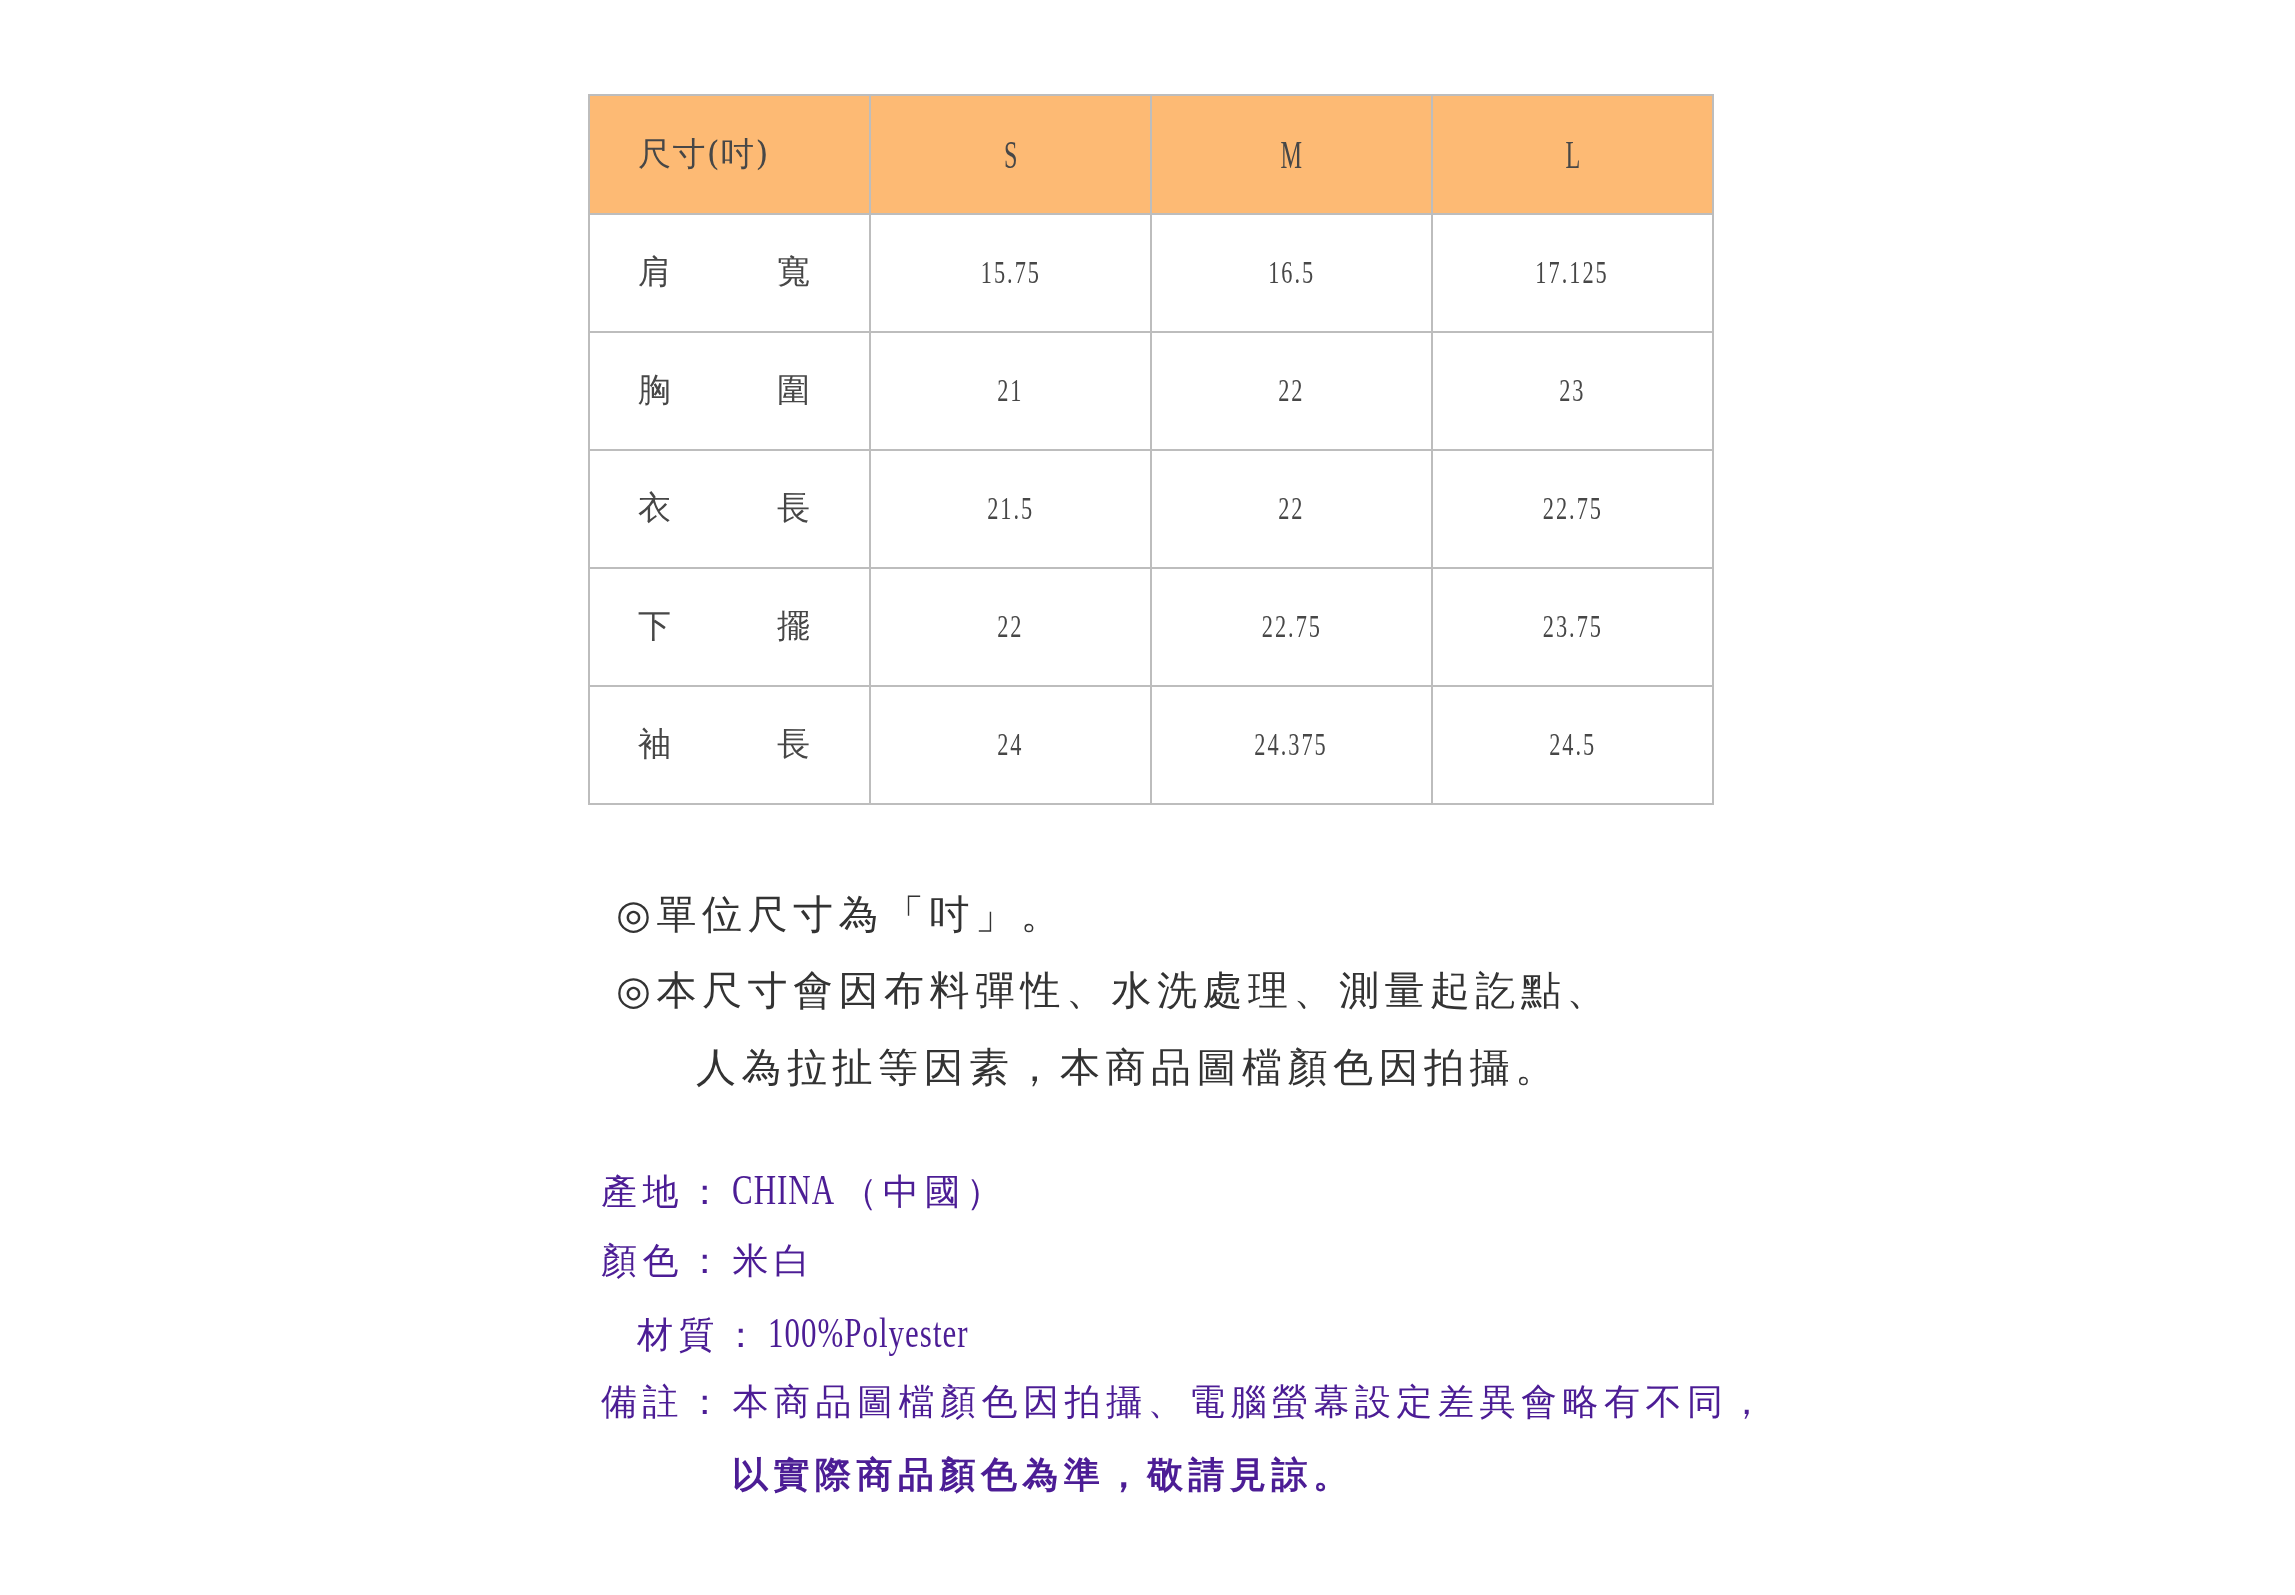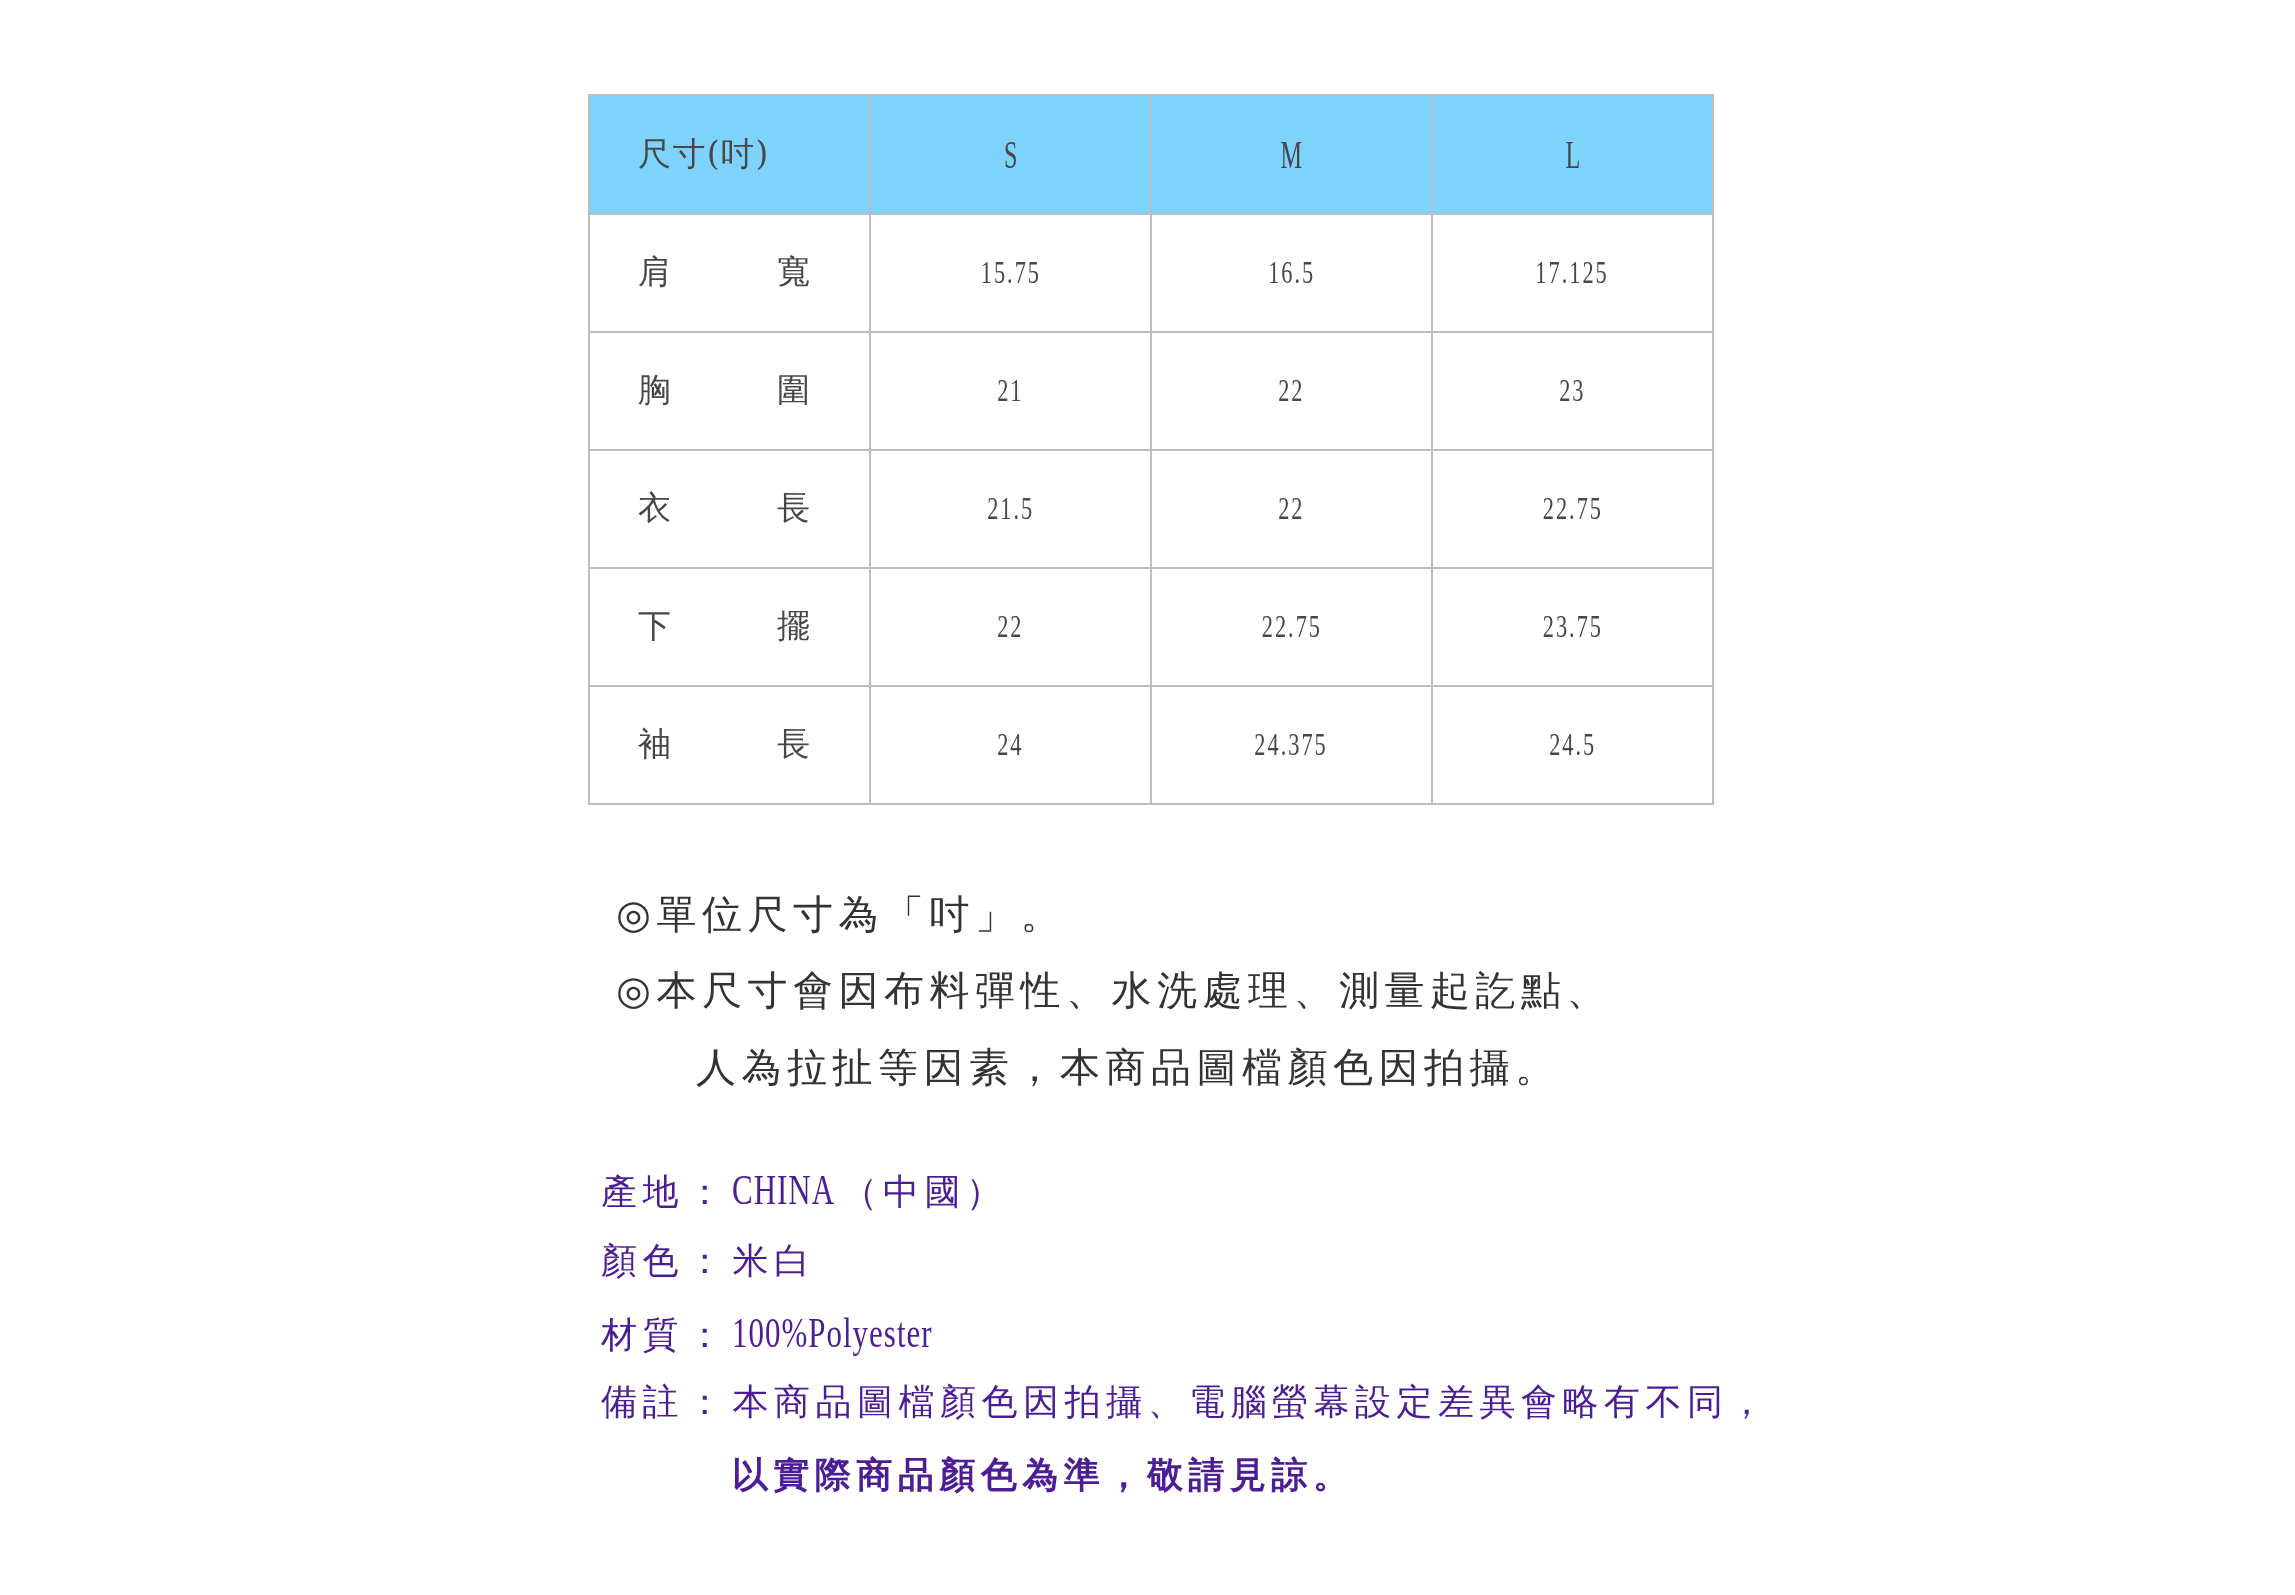--- a/index.html
+++ b/index.html
@@ -30,21 +30,21 @@
       padding: 0;
       font-weight: normal;
       color: #474747;
       vertical-align: middle;
     }
     .size-table col.c0 { width: 281px; }
     .size-table col.c1 { width: 281px; }
     .size-table col.c2 { width: 281px; }
     .size-table col.c3 { width: 281px; }
     .size-table thead th {
-      background: #7dd3fc;
+      background: #fdba74;
       height: 117px;
     }
     .hdr-label {
       text-align: left;
       padding-left: 48px !important;
       font-size: 33px;
       letter-spacing: 1.4px;
       white-space: nowrap;
     }
     .hdr-size {
@@ -183,21 +183,21 @@
 <div class="note-line" style="left:616px; top:894px;">◎單位尺寸為「吋」。</div>
 <div class="note-line" style="left:616px; top:970px;">◎本尺寸會因布料彈性、水洗處理、測量起訖點、</div>
 <div class="note-line" style="left:696px; top:1047px;">人為拉扯等因素，本商品圖檔顏色因拍攝。</div>
 
 <div class="spec-line" style="top:1168px;">
   <span class="spec-key">產地</span><span class="spec-colon">：</span><span class="spec-val-latin" style="margin-right:-34px;">CHINA</span><span>（中國）</span>
 </div>
 <div class="spec-line" style="top:1239px;">
   <span class="spec-key">顏色</span><span class="spec-colon">：</span><span>米白</span>
 </div>
-<div class="spec-line" style="top:1311px;">
+<div class="spec-line" style="top:1311px;margin-left:36px;">
   <span class="spec-key">材質</span><span class="spec-colon">：</span><span class="spec-val-latin">100%Polyester</span>
 </div>
 <div class="spec-line" style="top:1380px;">
   <span class="spec-key">備註</span><span class="spec-colon">：</span><span>本商品圖檔顏色因拍攝、電腦螢幕設定差異會略有不同，</span>
 </div>
 <div class="spec-line" style="top:1453px; left:732px;font-weight:bold;">
   <span>以實際商品顏色為準，敬請見諒。</span>
 </div>
 
 

